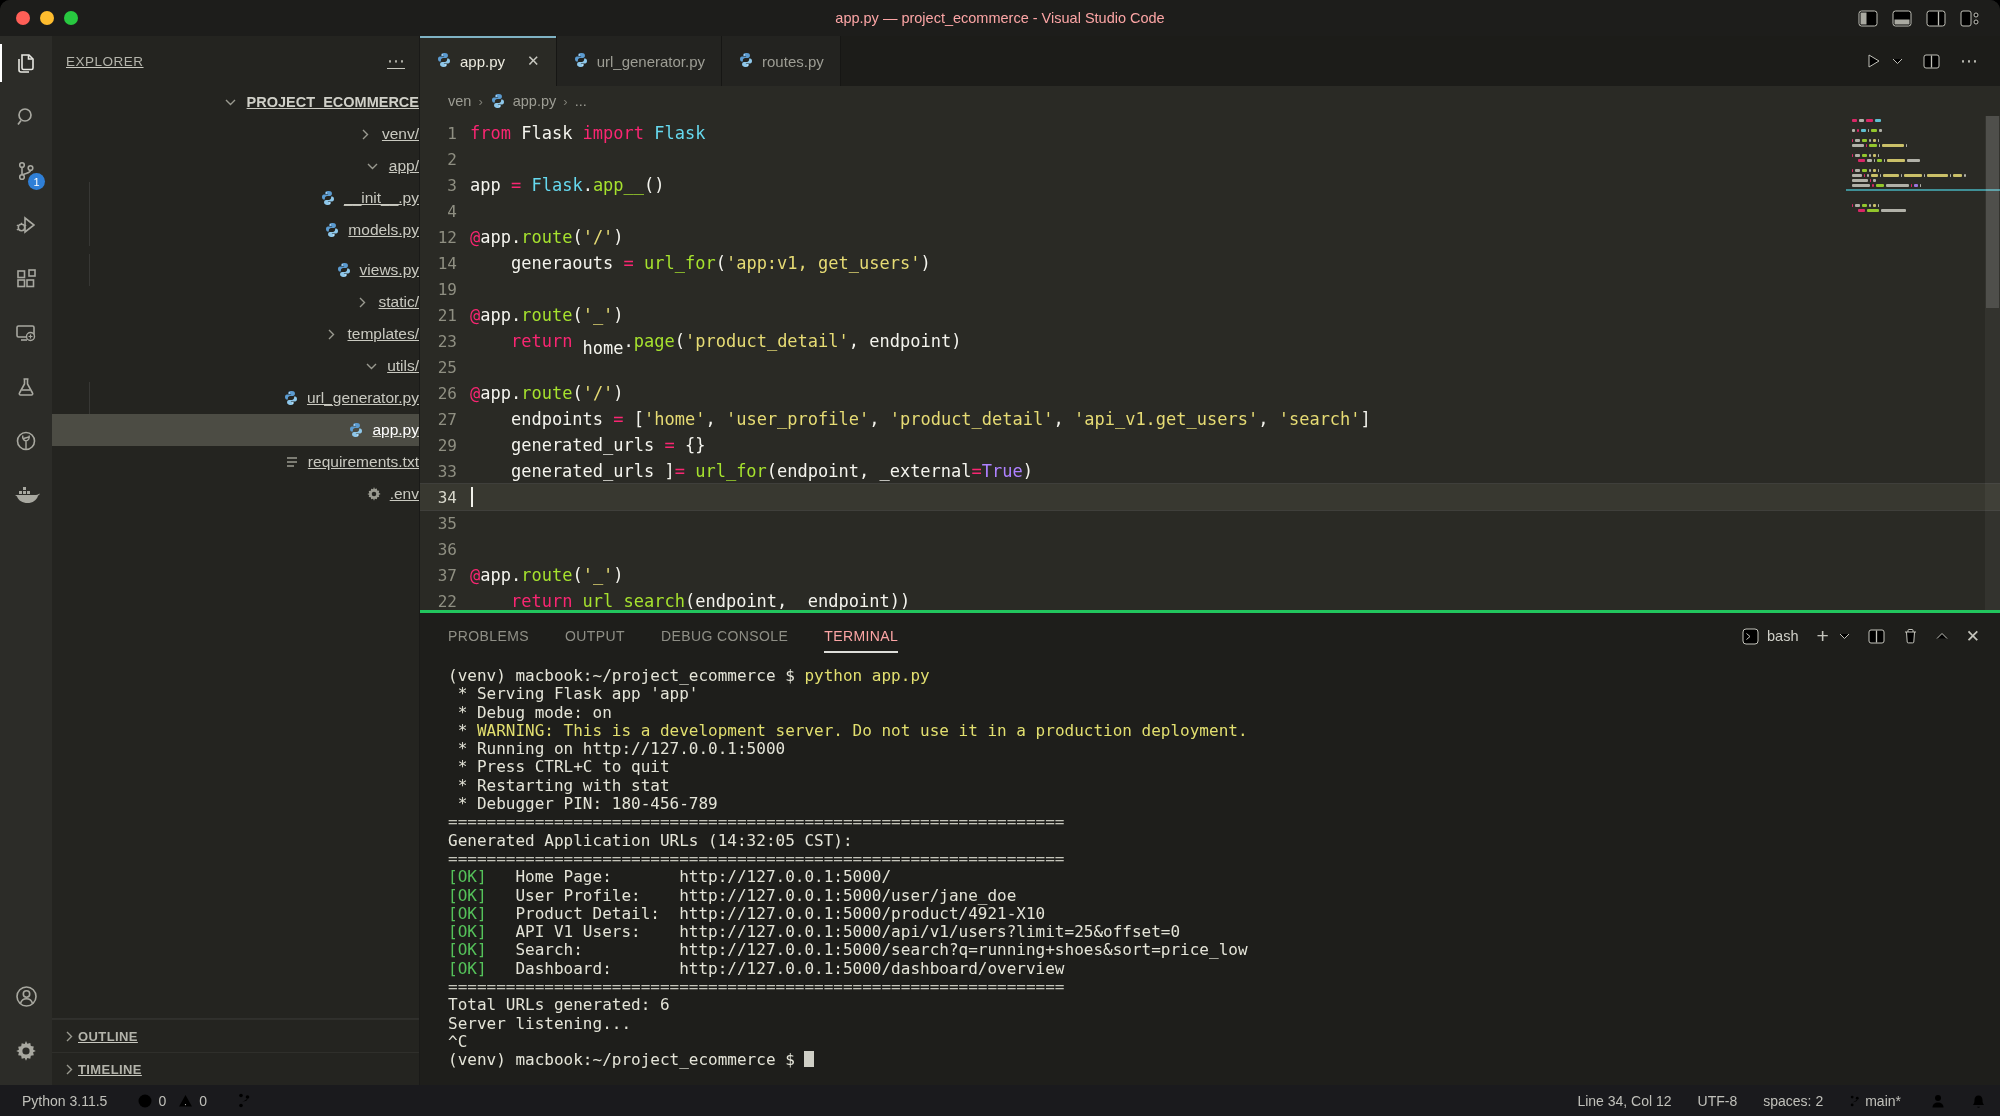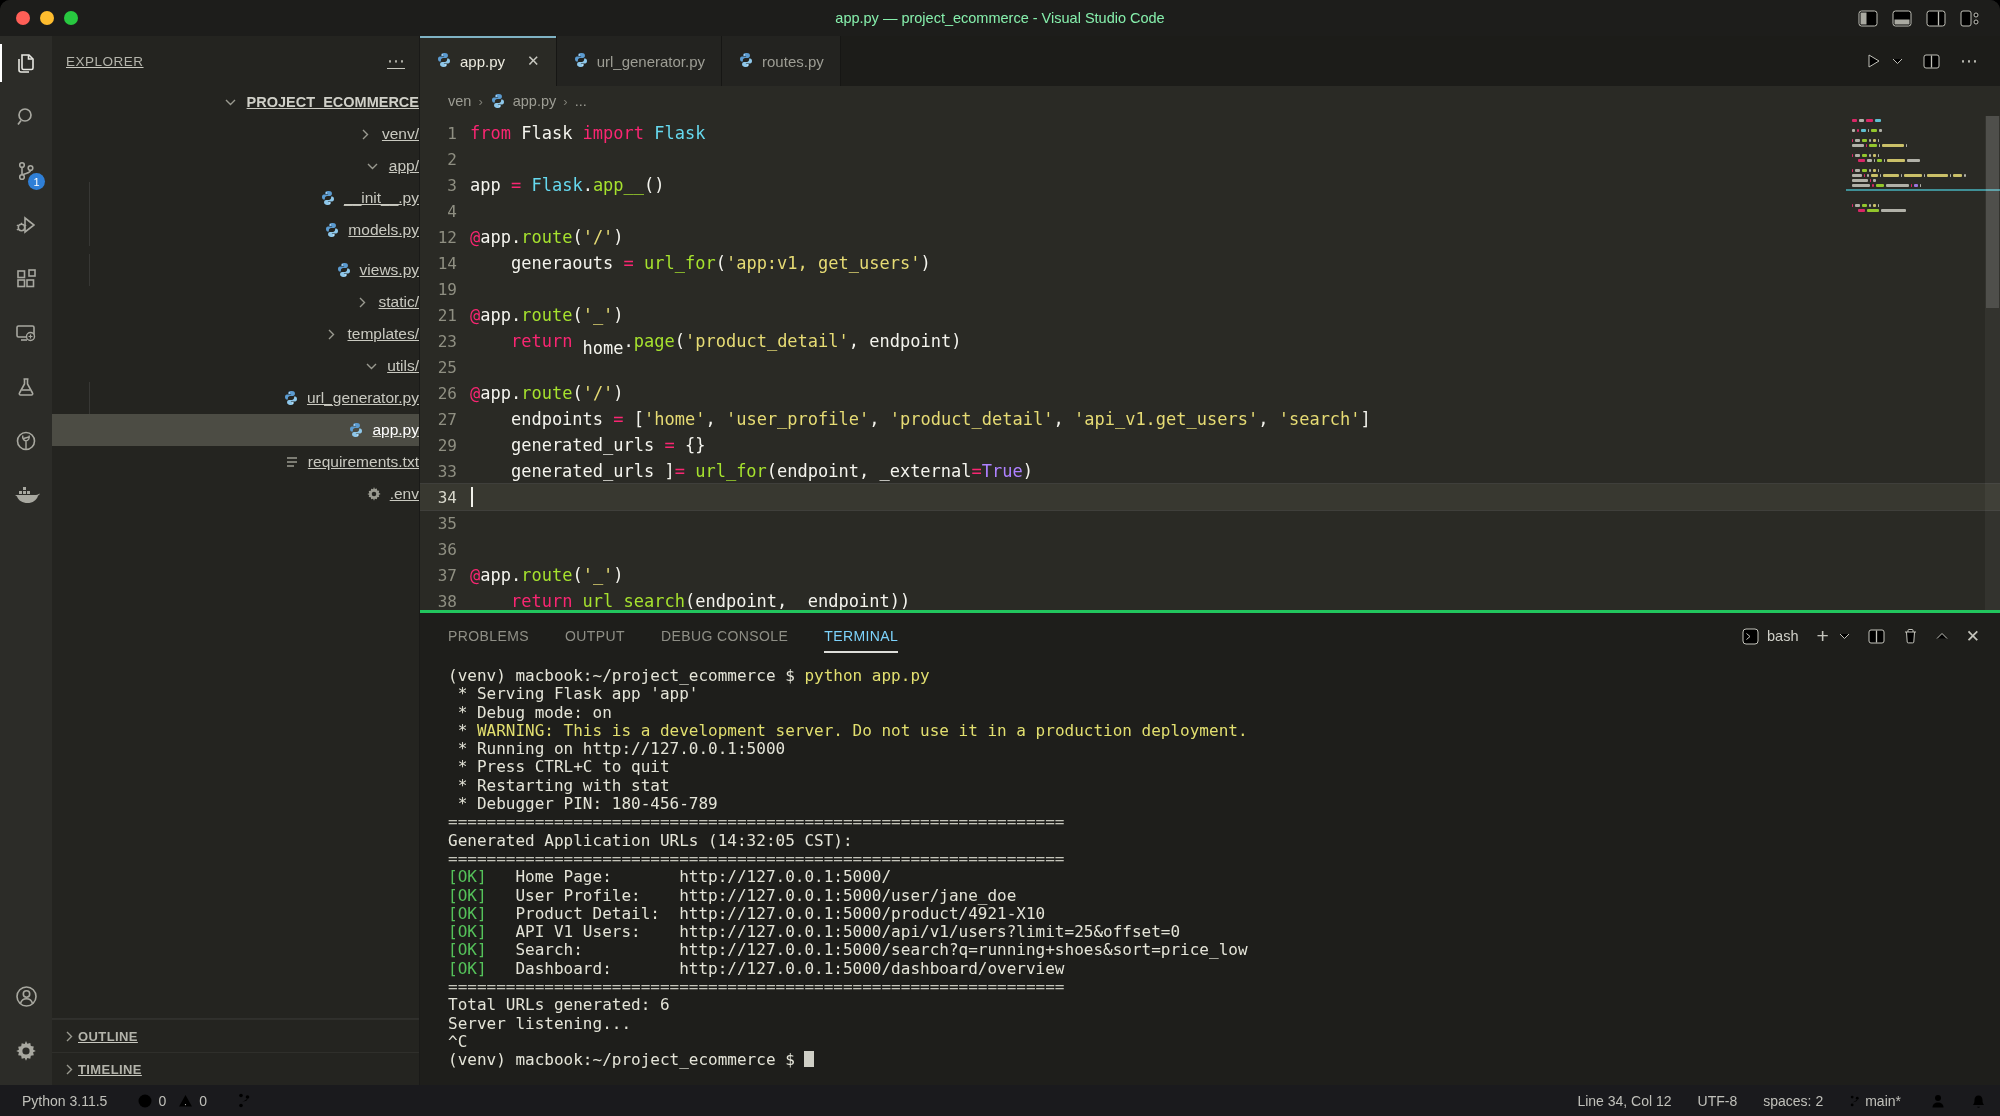--- a/index.html
+++ b/index.html
@@ -6,21 +6,21 @@
   html,body { background:#000; }
   body { font-family:"Liberation Sans", sans-serif; }
   .screen { width:2000px; height:1116px; position:relative; background:#1d1d1b; overflow:hidden;
             border-radius:10px 10px 0 0; display:flex; flex-direction:column; }
 
   
   .titlebar { height:36px; background:#1d1d1b; display:flex; align-items:center; position:relative; flex:0 0 36px; }
   .traffic { display:flex; gap:10px; padding-left:16px; }
   .tl { width:14px; height:14px; border-radius:50%; }
   .tl.red{ background:#ff5f57; } .tl.yellow{ background:#febc2e; } .tl.green{ background:#28c840; }
-  .win-title { position:absolute; left:0; right:0; text-align:center; color:#86efac; font-size:14.5px; }
+  .win-title { position:absolute; left:0; right:0; text-align:center; color:#fca5a5; font-size:14.5px; }
   .titlebar-icons { position:absolute; right:20px; display:flex; gap:14px; }
   .titlebar-icons svg { display:block; }
 
   
   .main { flex:1; display:flex; min-height:0; }
 
   
   .activitybar { width:52px; background:#2c2c28; display:flex; flex-direction:column; align-items:center; position:relative; }
   .ab-item { width:52px; height:54px; display:flex; align-items:center; justify-content:center; position:relative; color:#a8a8a0; cursor:pointer; }
   .ab-item.active { color:#e8e8e2; }
@@ -81,21 +81,21 @@
   .mseg { height:2.6px; border-radius:1px; opacity:.85; margin-right:2px; }
   .mrow.mcur::after { content:""; position:absolute; left:-6px; right:-16px; top:1px; height:2px; background:#3f8f96; }
   .vscroll { position:absolute; top:0; right:0; width:15px; bottom:0; background:rgba(255,255,255,.045); }
   .vthumb { position:absolute; top:0; right:1px; width:13px; height:192px; background:rgba(255,255,255,.14); }
 
   
   .panel { flex:1; background:#1e1e1b; border-top:3px solid #22c55e; display:flex; flex-direction:column; min-height:0; }
   .panel-header { height:46px; display:flex; align-items:center; padding:0 20px 0 28px; flex:0 0 46px; }
   .ptab { font-size:14px; letter-spacing:.4px; color:#8f8f86; margin-right:36px; cursor:pointer; position:relative; height:46px;
           display:flex; align-items:center; }
-  .ptab.active { color:#7dd3fc; }
+  .ptab.active { color:#fca5a5; }
   .ptab.active::after { content:""; position:absolute; left:0; right:0; bottom:6px; height:2px; background:#dededa; }
   .panel-controls { margin-left:auto; display:flex; align-items:center; gap:18px; color:#c4c4bc; }
   .panel-controls .shell { display:flex; align-items:center; gap:8px; font-size:14.5px; color:#d0d0c8; }
   .panel-controls svg { display:block; }
   .term { flex:1; padding:8px 0 0 28px; font-family:"DejaVu Sans Mono", monospace; font-size:16px; overflow:hidden; }
   .tline { height:18.3px; white-space:pre; line-height:18.3px; }
   .t-d{color:#e4e4d8} .t-y{color:#e2df6f} .t-g{color:#55c25a} .t-sep{color:#c6c6bb}
   .t-cursor { display:inline-block; width:10px; height:16px; background:#cfcfc6; vertical-align:-2px; }
 
   
@@ -461,21 +461,21 @@
             <div class="line"><span class="num">23</span><span class="txt"><span class="c-p">    </span><span class="c-k">return </span><span class="c-u">home</span><span class="c-p">.</span><span class="c-f">page</span><span class="c-p">(</span><span class="c-s">'product_detail'</span><span class="c-p">, endpoint)</span></span></div>
             <div class="line"><span class="num">25</span><span class="txt"></span></div>
             <div class="line"><span class="num">26</span><span class="txt"><span class="c-k">@</span><span class="c-p">app.</span><span class="c-f">route</span><span class="c-p">(</span><span class="c-s">'/'</span><span class="c-p">)</span></span></div>
             <div class="line"><span class="num">27</span><span class="txt"><span class="c-p">    endpoints </span><span class="c-k">= </span><span class="c-p">[</span><span class="c-s">'home'</span><span class="c-p">, </span><span class="c-s">'user_profile'</span><span class="c-p">, </span><span class="c-s">'product_detail'</span><span class="c-p">, </span><span class="c-s">'api_v1.get_users'</span><span class="c-p">, </span><span class="c-s">'search'</span><span class="c-p">]</span></span></div>
             <div class="line"><span class="num">29</span><span class="txt"><span class="c-p">    generated_urls </span><span class="c-k">= </span><span class="c-p">{}</span></span></div>
             <div class="line"><span class="num">33</span><span class="txt"><span class="c-p">    generated_urls ]</span><span class="c-k">= </span><span class="c-f">url_for</span><span class="c-p">(endpoint, _external</span><span class="c-k">=</span><span class="c-n">True</span><span class="c-p">)</span></span></div>
             <div class="line current"><span class="num">34</span><span class="txt"><span class="caret"></span></span></div>
             <div class="line"><span class="num">35</span><span class="txt"></span></div>
             <div class="line"><span class="num">36</span><span class="txt"></span></div>
             <div class="line"><span class="num">37</span><span class="txt"><span class="c-k">@</span><span class="c-p">app.</span><span class="c-f">route</span><span class="c-p">(</span><span class="c-s">'_'</span><span class="c-p">)</span></span></div>
-            <div class="line"><span class="num">38</span><span class="txt"><span class="c-p">    </span><span class="c-k">return </span><span class="c-f">url_search</span><span class="c-p">(endpoint,  endpoint))</span></span></div>
+            <div class="line"><span class="num">22</span><span class="txt"><span class="c-p">    </span><span class="c-k">return </span><span class="c-f">url_search</span><span class="c-p">(endpoint,  endpoint))</span></span></div>
           </div>
         <div class="minimap" id="minimap">
             <div class="mrow">
               <span class="mseg" style="width: 4.6px; background: rgb(249, 38, 114);"></span>
               <span class="mseg" style="width: 5.75px; background: rgb(201, 201, 191);"></span>
               <span class="mseg" style="width: 6.9px; background: rgb(249, 38, 114);"></span>
               <span class="mseg" style="width: 5.75px; background: rgb(102, 217, 239);"></span>
             </div>
             <div class="mrow"></div>
             <div class="mrow">

